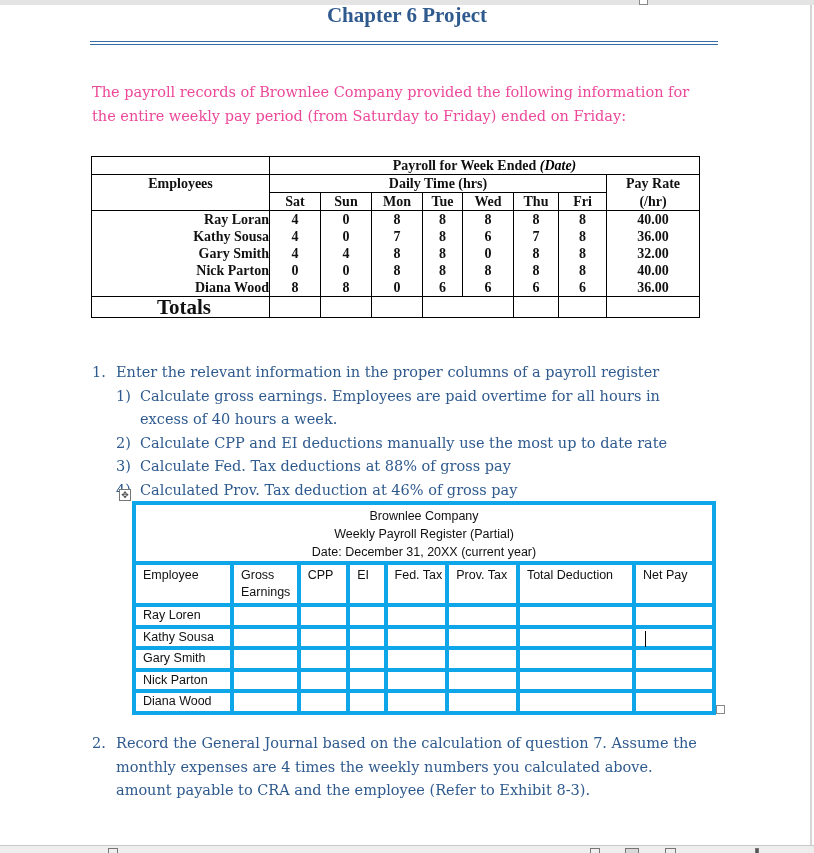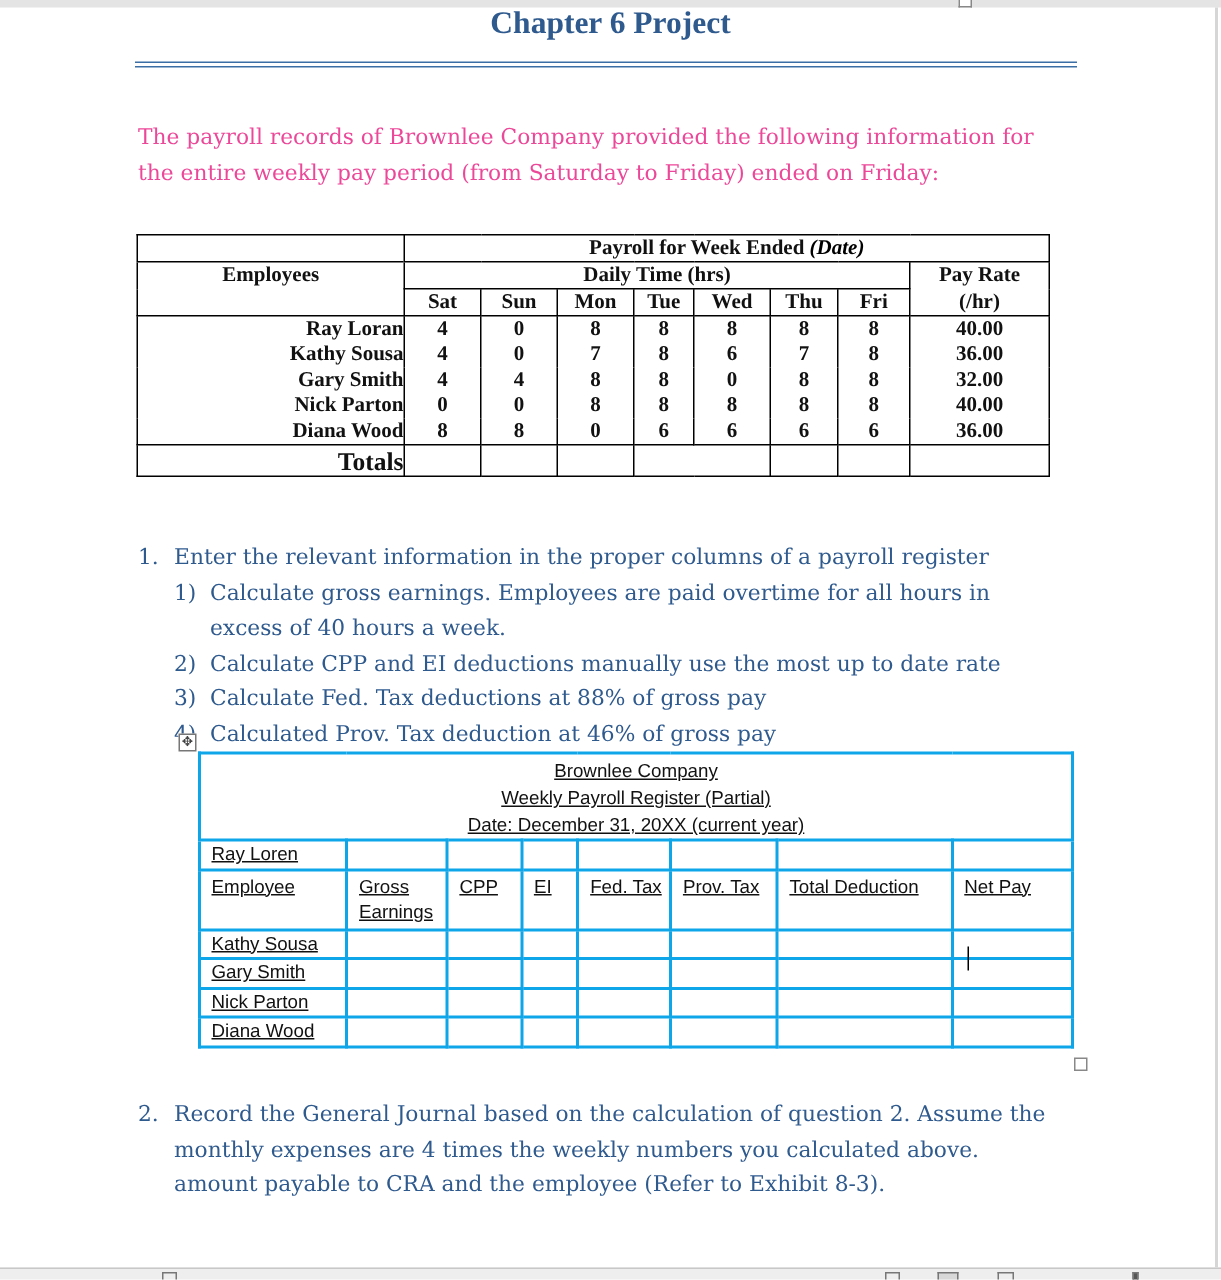--- a/index.html
+++ b/index.html
@@ -40,40 +40,40 @@
       position: absolute; left: 91px; top: 156px;
       font-family: "Liberation Serif", serif; font-size: 14px; color: #111;
     }
     .payroll td {
       border: 1px solid #000; padding: 0; height: 17px; line-height: 17px;
       text-align: center; font-weight: bold;
     }
     .payroll td.name { text-align: right; padding-left: 7px; }
     .payroll tr.data td { border-top: none; border-bottom: none; }
     .payroll tr.data td.name { border-right: 1px solid #000; }
-    .payroll td.totals-label { text-align: right; padding-left: 7px; font-size: 17px; height: 20px; margin-left: 47px; }
+    .payroll td.totals-label { text-align: center; padding-left: 7px; font-size: 21px; height: 20px; margin-left: 47px; }
     .date-ital { color: #000000; font-style: italic; }
     .q1 {
       position: absolute; left: 92px; top: 361px; width: 620px;
       color: #2f5a8e; font-family: "DejaVu Serif", serif; font-size: 14.5px; line-height: 23.5px;
     }
     .q1 .num { display: inline-block; width: 24px; }
     .q1 .sub { padding-left: 24px; }
     .q1 .sub .snum { display: inline-block; width: 24px; }
     .q1 .cont { padding-left: 48px; }
     .move-handle {
       position: absolute; left: 119px; top: 489px; width: 10px; height: 10px;
       border: 1px solid #777; background: #fff; font-size: 9px; line-height: 10px;
       text-align: center; color: #444; font-family: "DejaVu Sans", sans-serif;
     }
     .register {
       position: absolute; left: 132px; top: 501px; width: 584px;
       font-family: "Liberation Sans", sans-serif; font-size: 12.5px; color: #111;
     }
-    .register td { border: 2px solid #0ea5e9; padding: 0 0 0 7px; height: 17.5px; line-height: 17px; vertical-align: top; text-decoration: underline; }
+    .register td { border: 4px solid #0ea5e9; padding: 0 0 0 7px; height: 17.5px; line-height: 17px; vertical-align: top; }
     .register td.hdr-title { text-align: center; padding: 2px 0 0 0; line-height: 18px; border-bottom: 1px solid #000; }
     .register td.colh { height: 36px; padding-top: 2px; }
     .resize-handle {
       position: absolute; left: 716px; top: 705px; width: 7px; height: 7px;
       border: 1px solid #888; background: #fff;
     }
     .cursor-bar {
       position: absolute; left: 645px; top: 631px; width: 1px; height: 16px; background: #000;
     }
     .q2 {
@@ -227,40 +227,40 @@
   </colgroup>
   <tbody>
       <tr>
     <td colspan="8" class="hdr-title">
       <div>Brownlee Company</div>
       <div>Weekly Payroll Register (Partial)</div>
       <div>Date: December 31, 20XX (current year)</div>
     </td>
   </tr>
   <tr>
-    <td>Ray Loren</td>
-    <td></td>
-        <td></td>
-        <td></td>
-        <td></td>
-        <td></td>
-        <td></td>
-        <td></td>
-  </tr>
-  <tr>
     <td class="colh">Employee</td>
     <td class="colh">Gross Earnings</td>
     <td class="colh">CPP</td>
     <td class="colh">EI</td>
     <td class="colh">Fed. Tax</td>
     <td class="colh">Prov. Tax</td>
     <td class="colh">Total Deduction</td>
     <td class="colh">Net Pay</td>
   </tr>
   <tr>
+    <td>Ray Loren</td>
+    <td></td>
+        <td></td>
+        <td></td>
+        <td></td>
+        <td></td>
+        <td></td>
+        <td></td>
+  </tr>
+  <tr>
     <td>Kathy Sousa</td>
     <td></td>
         <td></td>
         <td></td>
         <td></td>
         <td></td>
         <td></td>
         <td></td>
   </tr>
   <tr>
@@ -293,21 +293,21 @@
         <td></td>
         <td></td>
   </tr>
 </tbody>
   </table>
 
 <div class="cursor-bar"></div>
 <div class="resize-handle"></div>
 
 <div class="q2">
-  <div><span class="num">2.</span><span>Record the General Journal based on the calculation of question 2. Assume the</span></div>
+  <div><span class="num">2.</span><span>Record the General Journal based on the calculation of question 7. Assume the</span></div>
   <div class="cont">monthly expenses are 4 times the weekly numbers you calculated above.</div>
   <div class="cont">amount payable to CRA and the employee (Refer to Exhibit 8-3).</div>
 </div>
 
 <div class="statusbar">
   <div class="sb-icon" style="left:108px;width:8px;"></div>
   <div class="sb-icon" style="left:590px;width:8px;"></div>
   <div class="sb-icon" style="left:625px;width:12px;background:#d8d8d8;"></div>
   <div class="sb-icon" style="left:665px;width:9px;"></div>
   <div class="sb-icon" style="left:755px;width:2px;background:#555;"></div>

